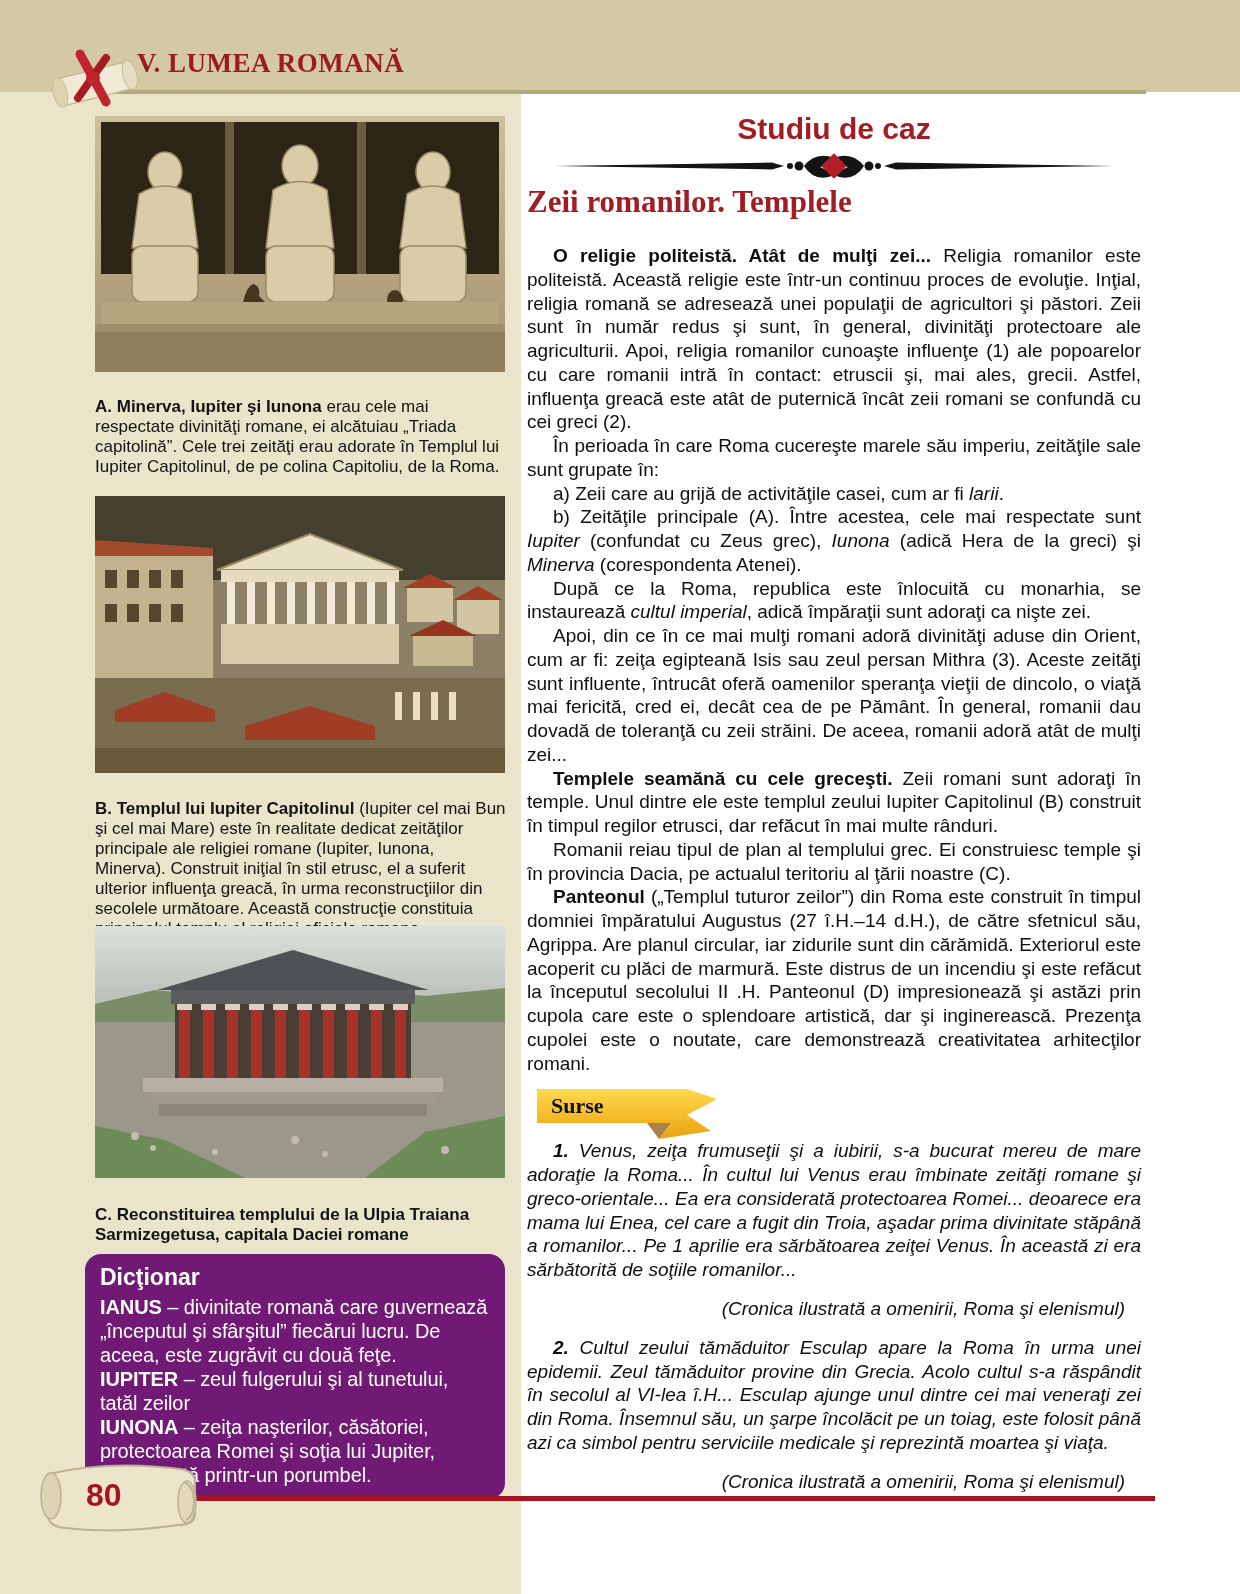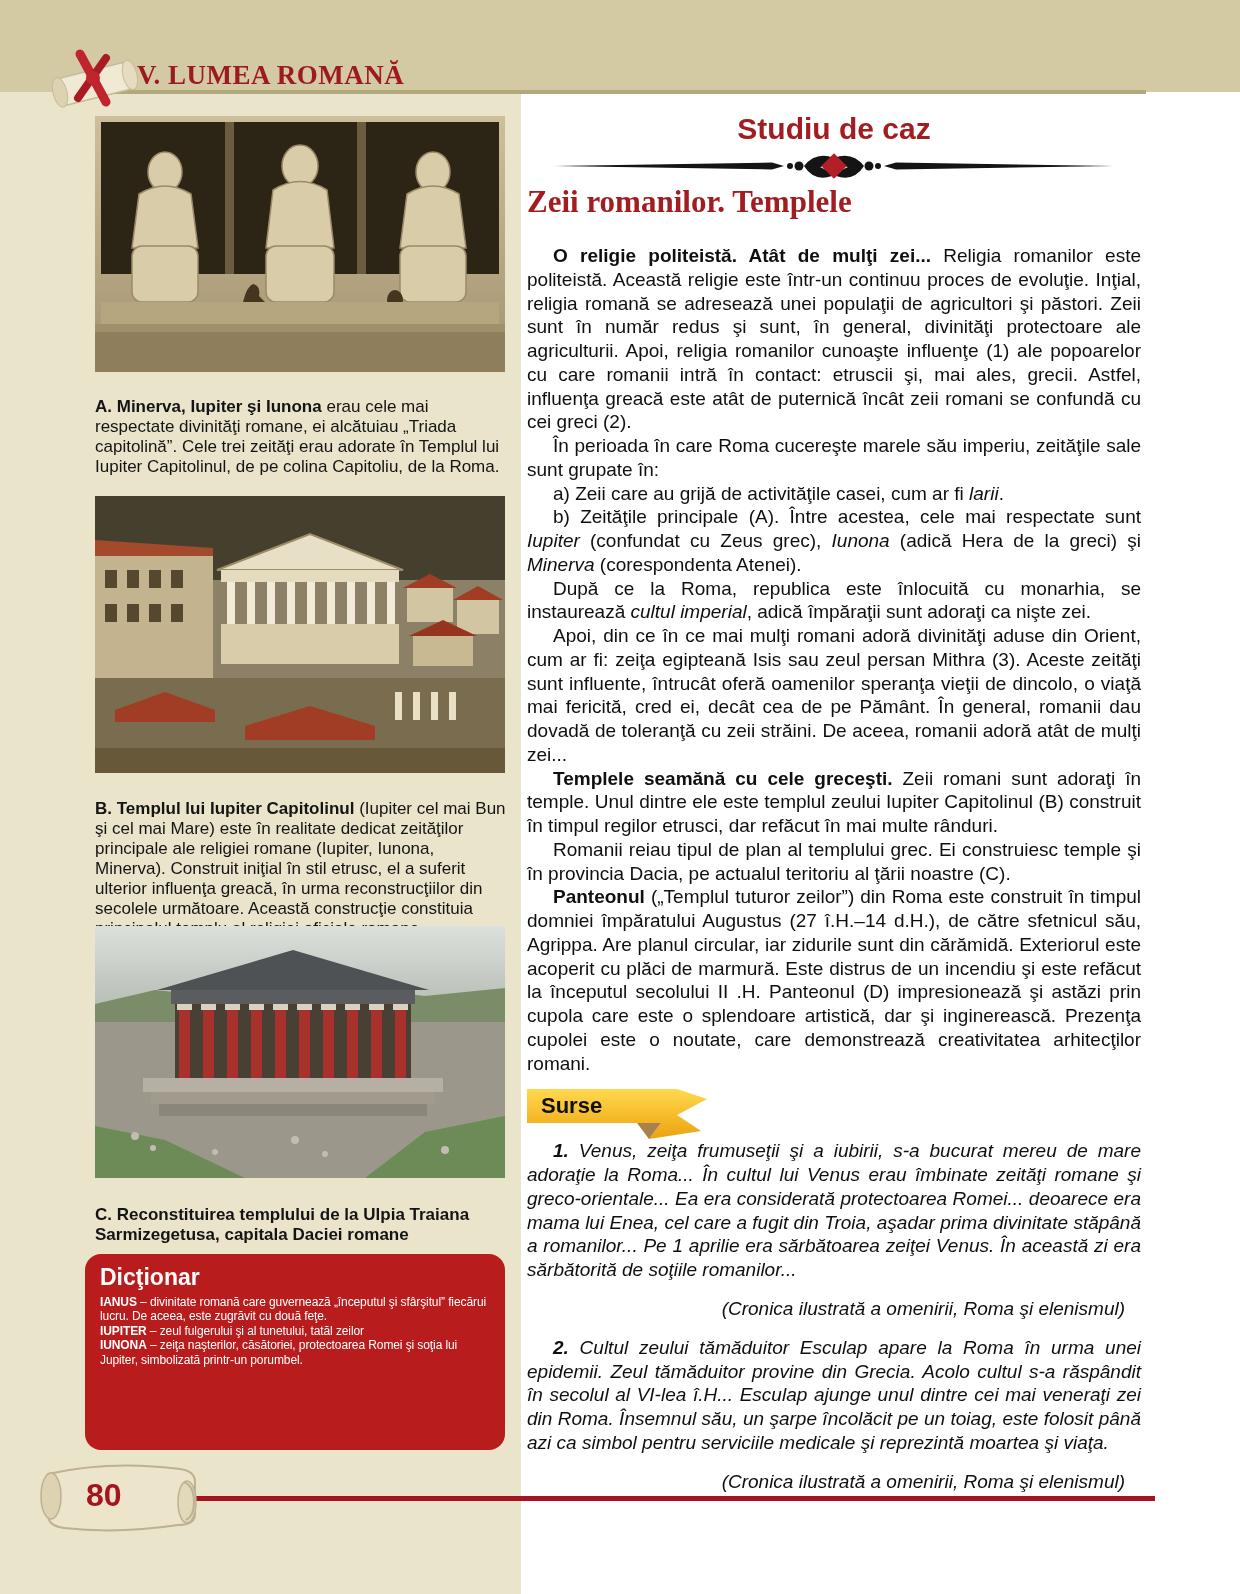--- a/index.html
+++ b/index.html
@@ -1,45 +1,45 @@
 <!DOCTYPE html>
 <html><head>
 <meta charset="utf-8">
 <style>
   html,body{margin:0;padding:0;background:#888;}
   .page{position:relative;width:1240px;height:1594px;background:#ffffff;overflow:hidden;
         font-family:"Liberation Sans",sans-serif;margin:0 auto;}
   .top-band{position:absolute;left:0;top:0;width:1240px;height:92px;background:#d3caa3;}
   .left-bg{position:absolute;left:0;top:92px;width:521px;height:1502px;background:#eae4ca;}
   .header-rule{position:absolute;left:88px;top:90px;width:1058px;height:4px;background:#b1a87c;}
-  .chapter-title{position:absolute;left:137px;top:60px;font-family:"Liberation Serif",serif;
+  .chapter-title{position:absolute;left:137px;top:48px;font-family:"Liberation Serif",serif;
         font-weight:bold;font-size:27px;color:#9c1a20;letter-spacing:.5px;}
   .header-scroll{position:absolute;left:44px;top:48px;}
 
   .figure{position:absolute;left:95px;width:410px;}
   .figure svg{display:block;}
   .fig-a{top:116px}.fig-b{top:496px}.fig-c{top:926px}
   .caption{position:absolute;left:95px;width:412px;font-size:17px;line-height:1.18;color:#141414;text-align:left;}
   .cap-a{top:380px}.cap-b{top:782px}.cap-c{top:1188px}
 
-  .dict-box{position:absolute;left:85px;top:1254px;width:420px;min-height:196px;background:#b91c1c;
+  .dict-box{position:absolute;left:85px;top:1254px;width:420px;min-height:196px;background:#701a75;
         border-radius:16px;color:#ffffff;padding:10px 15px 12px;box-sizing:border-box;}
   .dict-title{font-size:23px;font-weight:bold;margin:0 0 4px 0;}
-  .dict-entry{font-size:12px;line-height:1.2;margin:0;letter-spacing:-0.1px;}
+  .dict-entry{font-size:20px;line-height:1.2;margin:0;letter-spacing:-0.1px;}
 
   .main-col{position:absolute;left:527px;top:112px;width:614px;}
   .kicker{text-align:center;color:#a11d21;font-size:30px;font-weight:bold;margin:0;}
   .divider{display:block;margin:2px auto 0 auto;}
   .article-title{text-align:left;color:#a11d21;font-family:"Liberation Serif",serif;
         font-size:31px;font-weight:bold;margin:0;}
   .body-text{margin-top:24px;font-size:19px;line-height:1.25;text-align:justify;color:#0f0f0f;}
   .para{margin:0;text-indent:26px;}
   .seg-b{font-weight:700}.seg-i{font-style:italic}.seg-bi{font-weight:700;font-style:italic}
 
-  .ribbon{position:relative;height:40px;margin:14px 0 6px 0;}
+  .ribbon{position:relative;height:40px;margin:14px 0 6px 10px;font-family:Liberation Serif, serif;}
   .ribbon svg{position:absolute;left:0;top:0;}
   .ribbon-label{position:absolute;left:14px;top:4px;font-size:22px;font-weight:bold;color:#101010;}
 
   .source-para{margin:10px 0 0 0;font-size:19px;line-height:1.25;text-align:justify;text-indent:26px;color:#0f0f0f;}
   .attribution{margin:16px;text-align:right;font-style:italic;font-size:19px;color:#0f0f0f;}
 
   .bottom-rule{position:absolute;left:172px;top:1496px;width:983px;height:5px;background:#a41520;}
   .page-scroll{position:absolute;left:34px;top:1452px;}
   .page-number{position:absolute;left:86px;top:1477px;font-size:32px;font-weight:bold;color:#a41520;}
 </style>

